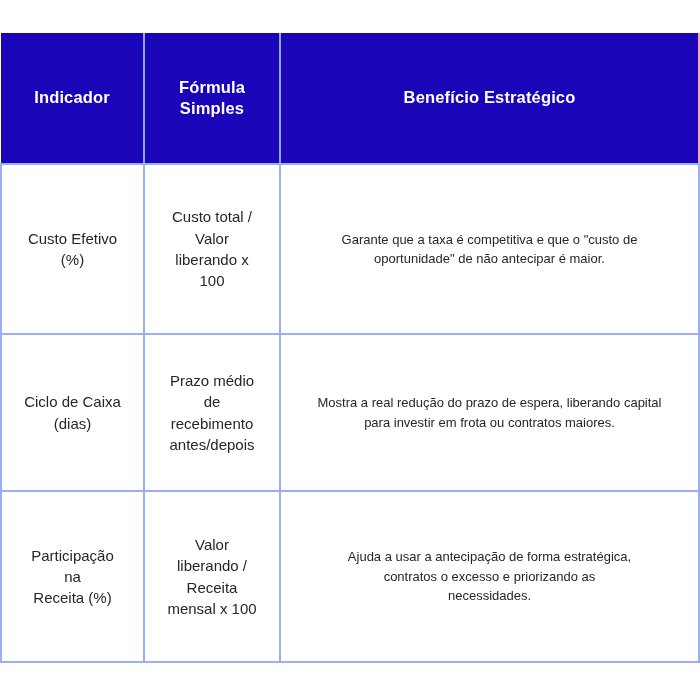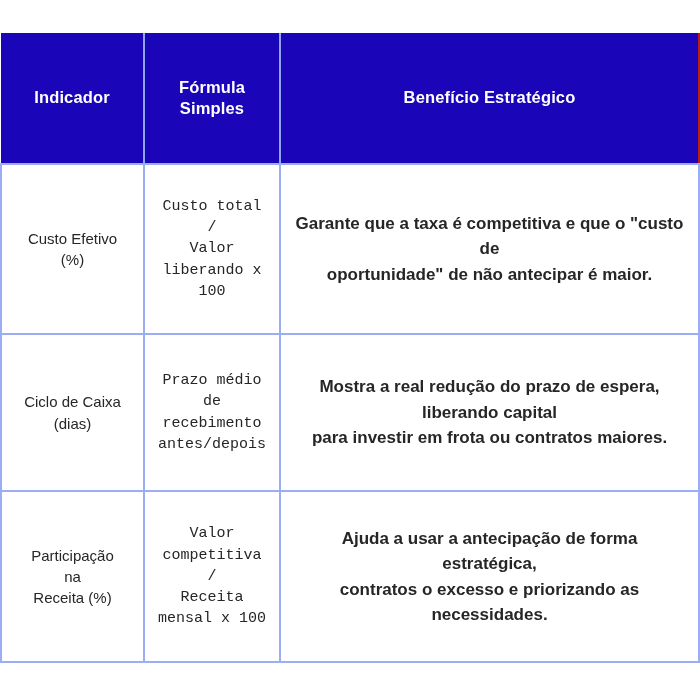--- a/index.html
+++ b/index.html
@@ -49,39 +49,39 @@
     vertical-align: middle;
     height: 131px;
     padding: 6px 8px;
     line-height: 1.28;
     letter-spacing: 0.15px;
     border-right: 2px solid #8FA5F2;
     border-bottom: 2px solid #9BAEF5;
     box-sizing: border-box;
   }
   thead tr.header-row th:last-child {
-    border-right: 2px solid #b91c1c;
+    border-right: 2px solid #fca5a5;
   }
 
   
   tbody tr.data-row td {
     background: #ffffff;
     color: #262626;
     font-size: 15px;
     text-align: center;
     vertical-align: middle;
     padding: 10px 12px;
     line-height: 1.42;
     border: 2px solid #9BAEF5;
     box-sizing: border-box;
   }
 
   tbody tr.data-row td.cell-indicador { font-size: 15px; }
-  tbody tr.data-row td.cell-formula   { font-size: 15px; font-family: Liberation Mono, monospace; }
-  tbody tr.data-row td.cell-beneficio { font-size: 17px; line-height: 1.5; font-weight: bold; }
+  tbody tr.data-row td.cell-formula   { font-size: 15px; }
+  tbody tr.data-row td.cell-beneficio { font-size: 13px; line-height: 1.5; }
 
   tbody tr.row-0 td { height: 170px; }
   tbody tr.row-1 td { height: 157px; }
   tbody tr.row-2 td { height: 171px; }
 
   .cell-line { display: block; }
 </style>
 </head>
 <body>
 
@@ -147,21 +147,21 @@
         </tr>
 
         <tr class="data-row row-2">
           <td class="cell-indicador">
             <span class="cell-line">Participação</span>
             <span class="cell-line">na</span>
             <span class="cell-line">Receita (%)</span>
           </td>
           <td class="cell-formula">
             <span class="cell-line">Valor</span>
-            <span class="cell-line">competitiva /</span>
+            <span class="cell-line">liberando /</span>
             <span class="cell-line">Receita</span>
             <span class="cell-line">mensal x 100</span>
           </td>
           <td class="cell-beneficio">
             <span class="cell-line">Ajuda a usar a antecipação de forma estratégica,</span>
             <span class="cell-line">contratos o excesso e priorizando as</span>
             <span class="cell-line">necessidades.</span>
           </td>
         </tr>
 

